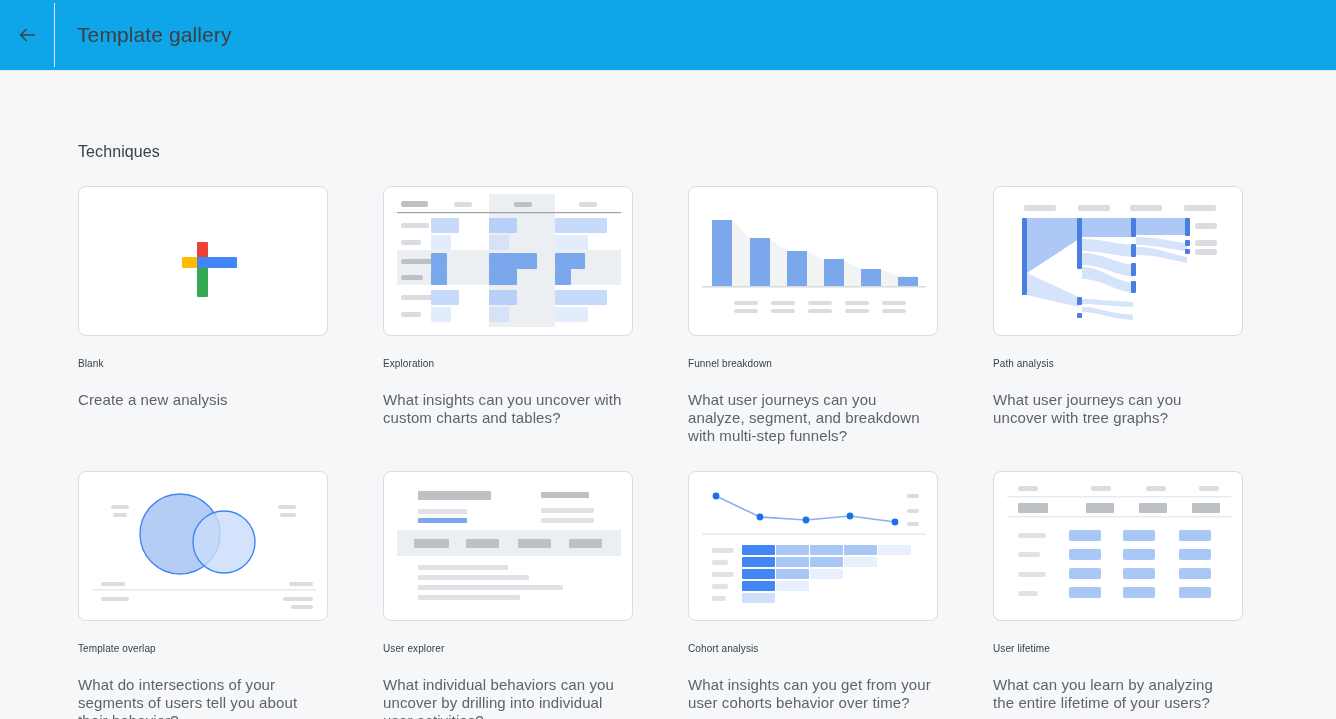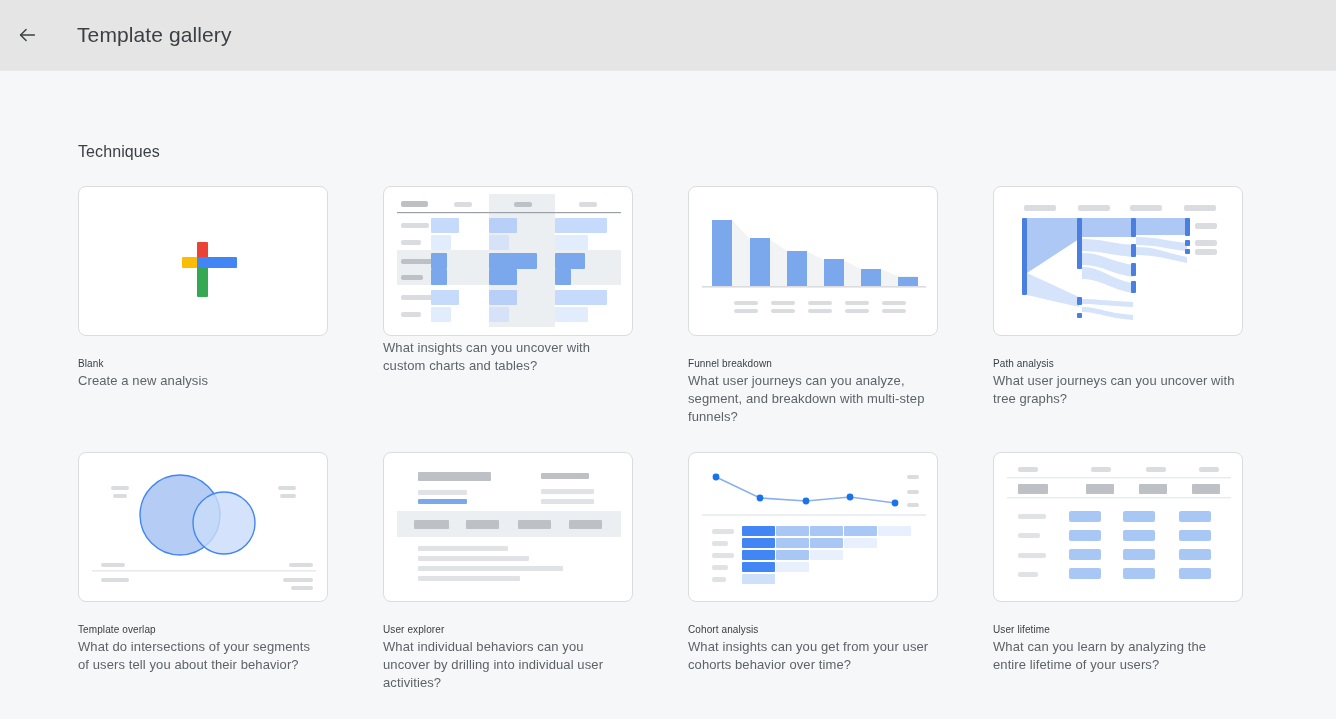--- a/index.html
+++ b/index.html
@@ -7,21 +7,21 @@
     margin: 0; padding: 0;
     width: 1336px; height: 719px;
     background: #f5f7f9;
     font-family: "Liberation Sans", sans-serif;
     -webkit-font-smoothing: antialiased;
   }
 
   
   .appbar {
     height: 71px;
-    background: #e5e5e5;
+    background: #0ea5e9;
     display: flex;
     align-items: center;
     border-bottom: 1px solid #e8eaed;
     position: relative;
   }
   .back-btn {
     width: 40px; height: 40px;
     margin-left: 0px;
     display: flex; align-items: center; justify-content: center;
     border-radius: 50%;
@@ -77,22 +77,22 @@
     cursor: pointer;
     position: relative;
   }
   .card-title {
     margin-top: 22px;
     font-size: 10px;
     color: #3c4043;
     letter-spacing: 0.1px;
   }
   .card-desc {
-    margin-top: 3px;
-    font-size: 13px;
+    margin-top: 22px;
+    font-size: 15px;
     line-height: 18px;
     color: #5f6368;
     letter-spacing: 0.1px;
     width: 244px;
   }
   .cell-spacer { height: 26px; }
 
   svg { display: block; }
 </style>
 </head>
@@ -162,20 +162,21 @@
           <rect x="17" y="108" width="32" height="5" rx="2" fill="#dadce0"></rect>
           <rect x="47" y="103" width="28" height="15" rx="1" fill="#c6dafc"></rect>
           <rect x="105" y="103" width="28" height="15" rx="1" fill="#b8cff7"></rect>
           <rect x="171" y="103" width="52" height="15" rx="1" fill="#c6dafc"></rect>
           <rect x="17" y="125" width="20" height="5" rx="2" fill="#dadce0"></rect>
           <rect x="47" y="120" width="20" height="15" rx="1" fill="#e1ecfd"></rect>
           <rect x="105" y="120" width="20" height="15" rx="1" fill="#d6e2f7"></rect>
           <rect x="171" y="120" width="33" height="15" rx="1" fill="#e1ecfd"></rect>
         </svg>
       </div>
+      <div class="card-title">Exploration</div>
       <div class="card-desc">What insights can you uncover with custom charts and tables?</div>
     </div>
 
     <div class="card-cell">
       <div class="thumb">
         <svg width="250" height="150" viewBox="0 0 250 150">
           <path d="M23,33 L43,33 L43,99 L23,99 Z" fill="#f1f3f4"></path>
           <path d="M43,33 L61,52 L61,99 L43,99 Z" fill="#f1f3f4"></path>
           <path d="M61,52 L80,52 L80,99 L61,99 Z" fill="#f1f3f4"></path>
           <path d="M80,52 L98,64 L98,99 L80,99 Z" fill="#f1f3f4"></path>

